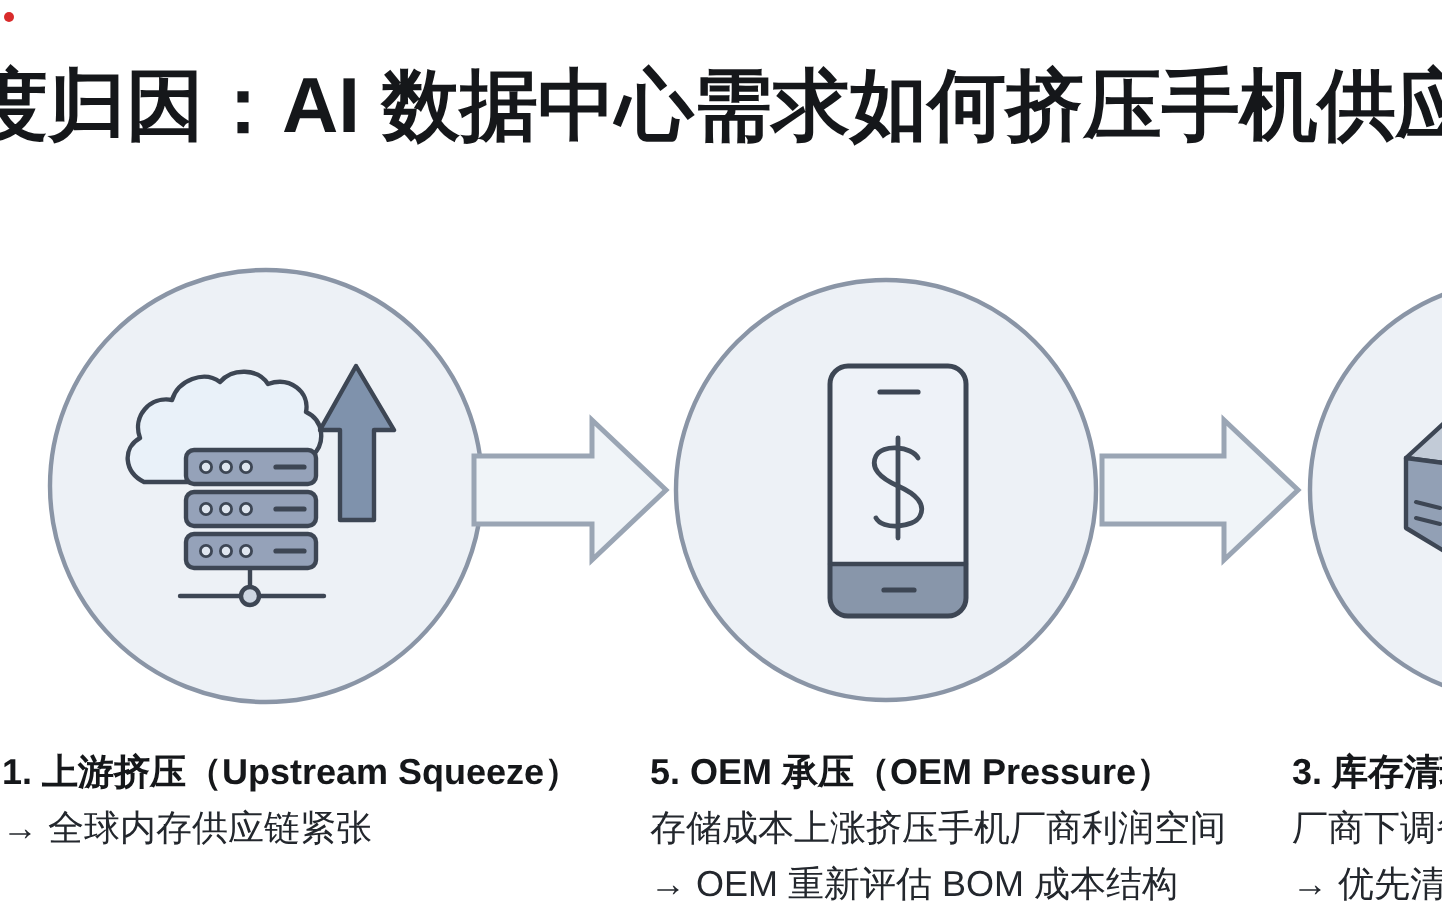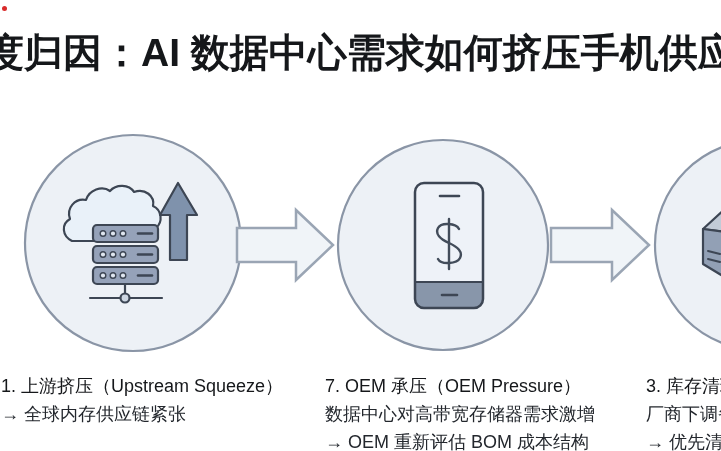--- a/index.html
+++ b/index.html
@@ -20,21 +20,21 @@
   .red-dot{position:absolute;left:2px;top:6px;width:5px;height:5px;border-radius:50%;background:var(--dot-red);}
   .title{
     position:absolute;left:-15px;top:26px;white-space:nowrap;
     font-size:39px;font-weight:700;color:var(--title-text);letter-spacing:0;
   }
   svg.diagram{position:absolute;left:0;top:0;}
   .circle{fill:var(--circle-fill);stroke:var(--circle-stroke);stroke-width:2.2;}
   .flow-arrow{fill:var(--arrow-fill);stroke:var(--arrow-stroke);stroke-width:2.5;stroke-linejoin:miter;}
   .ol{stroke:var(--icon-dark);stroke-width:2.2;stroke-linejoin:round;stroke-linecap:round;}
   .caption{position:absolute;top:372px;white-space:nowrap;color:var(--body-text);font-size:18px;line-height:28px;}
-  .caption .heading{font-weight:400;color:var(--title-text);}
+  .caption .heading{font-weight:700;color:var(--title-text);}
   .caption div{height:28px;}
   .cap-1{left:1px;}
   .cap-2{left:325px;}
   .cap-3{left:646px;}
 </style>
 </head>
 <body>
 
 <div class="red-dot"></div>
 
@@ -103,22 +103,22 @@
     </g>
   </g>
 </svg>
 
 <div class="caption cap-1">
   <div class="heading">1. 上游挤压（Upstream Squeeze）</div>
   <div>→ 全球内存供应链紧张</div>
 </div>
 
 <div class="caption cap-2">
-  <div class="heading">7. OEM 承压（OEM Pressure）</div>
-  <div>数据中心对高带宽存储器需求激增</div>
+  <div class="heading">5. OEM 承压（OEM Pressure）</div>
+  <div>存储成本上涨挤压手机厂商利润空间</div>
   <div>→ OEM 重新评估 BOM 成本结构</div>
 </div>
 
 <div class="caption cap-3">
   <div class="heading">3. 库存清理</div>
   <div>厂商下调备</div>
   <div>→ 优先清理</div>
 </div>
 
 </body></html>

